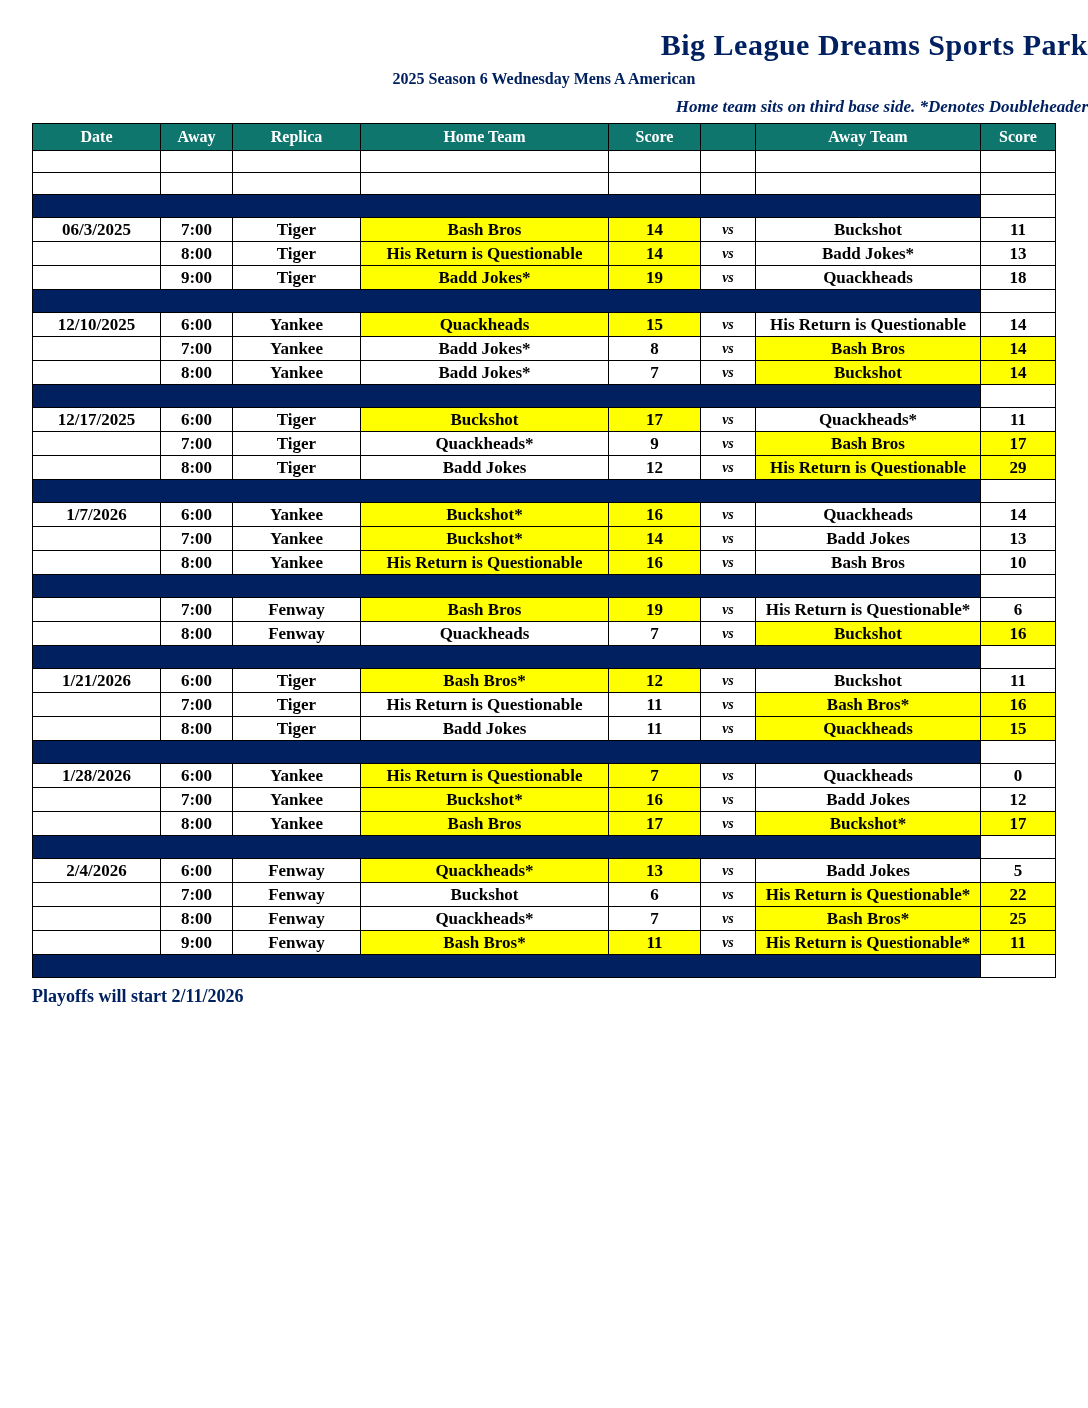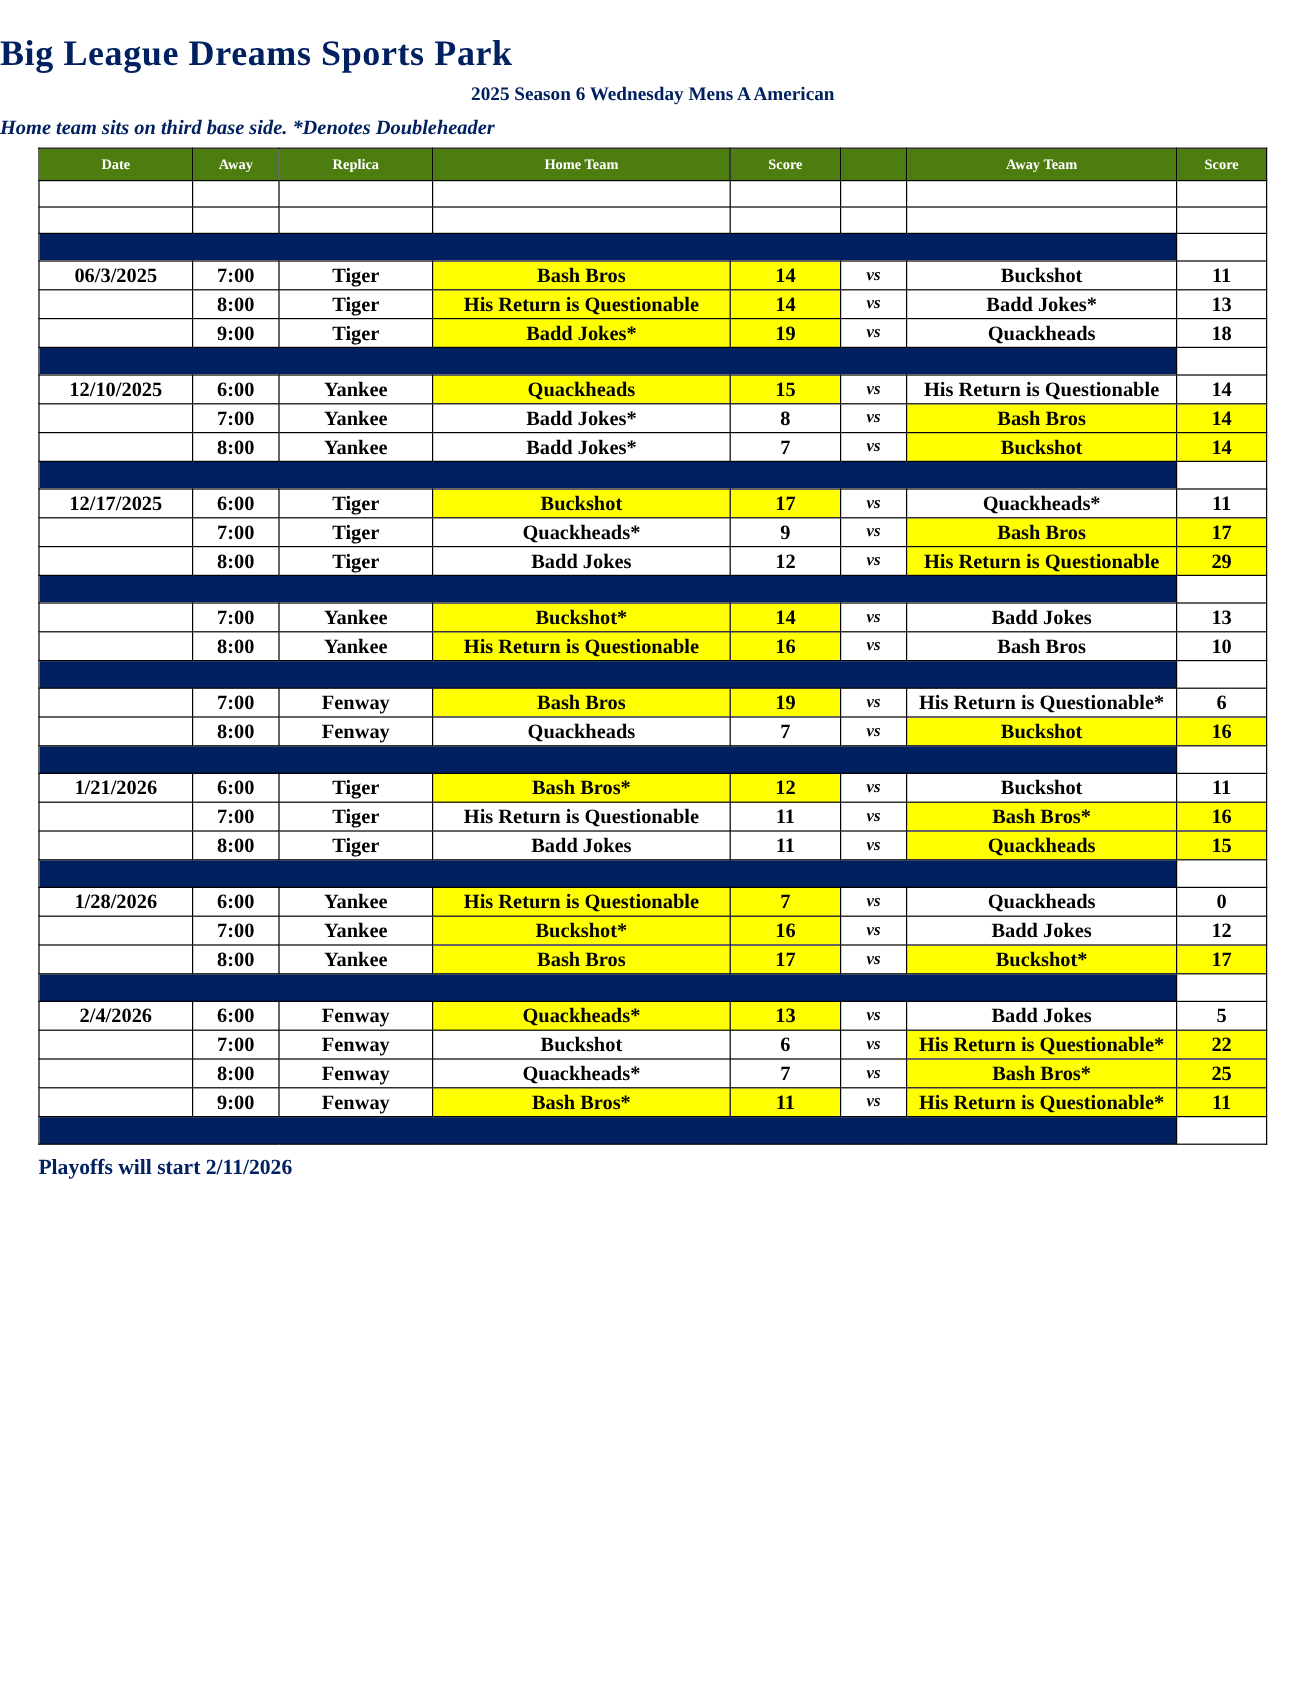--- a/index.html
+++ b/index.html
@@ -2,29 +2,29 @@
 <html><head>
 <meta charset="utf-8">
 <style>
   html,body{margin:0;padding:0;}
   body{
     width:1088px;height:1408px;background:#ffffff;
     font-family:"Liberation Serif","DejaVu Serif",serif;
     color:#000;
   }
   .title{
-    text-align:left;color:#002060;font-weight:bold;
+    text-align:right;color:#002060;font-weight:bold;
     font-size:30px;margin:28px 0 0 0;letter-spacing:.5px;
   }
   .subtitle{
     text-align:center;color:#002060;font-weight:bold;
     font-size:16px;margin:8px 0 0 0;
   }
   .note{
-    text-align:left;color:#002060;font-weight:bold;font-style:italic;
+    text-align:right;color:#002060;font-weight:bold;font-style:italic;
     font-size:17px;margin:9px 0 6px 0;
   }
   table.schedule{
     border-collapse:collapse;table-layout:fixed;
     width:1023px;margin:0 0 0 32px;
   }
   .schedule col.c-date{width:128px}
   .schedule col.c-time{width:72px}
   .schedule col.c-replica{width:128px}
   .schedule col.c-home{width:248px}
@@ -37,21 +37,21 @@
     padding:0 3px;
     text-align:center;
     font-weight:bold;
     font-size:17px;
     height:24px;
     box-sizing:border-box;
     overflow:hidden;
     white-space:nowrap;
   }
   .schedule thead th{
-    background:#4d7c0f;color:#ffffff;height:27px;font-size:12px;margin-top:22px;
+    background:#0f766e;color:#ffffff;height:27px;font-size:16px;margin-top:22px;
   }
   .schedule tr.spacer td{height:22px;}
   .schedule tr.divider td{height:23px;padding:0;}
   .schedule td.bar{background:#002060;border-right:1px solid #000;}
   .schedule td.hl{background:#FFFF00;}
   .schedule td.vs{font-style:italic;font-size:14px;font-weight:bold;}
   .footer{
     color:#002060;font-weight:bold;font-size:18px;
     margin:8px 0 0 32px;
   }
@@ -207,20 +207,30 @@
         <td>12</td>
         <td class="vs">vs</td>
         <td class="hl">His Return is Questionable</td>
         <td class="hl">29</td>
       </tr>
       <tr class="divider">
         <td class="bar" colspan="7"></td>
         <td></td>
       </tr>
       <tr>
+        <td>1/7/2026</td>
+        <td>6:00</td>
+        <td>Yankee</td>
+        <td class="hl">Buckshot*</td>
+        <td class="hl">16</td>
+        <td class="vs">vs</td>
+        <td>Quackheads</td>
+        <td>14</td>
+      </tr>
+      <tr>
         <td></td>
         <td>7:00</td>
         <td>Yankee</td>
         <td class="hl">Buckshot*</td>
         <td class="hl">14</td>
         <td class="vs">vs</td>
         <td>Badd Jokes</td>
         <td>13</td>
       </tr>
       <tr>

